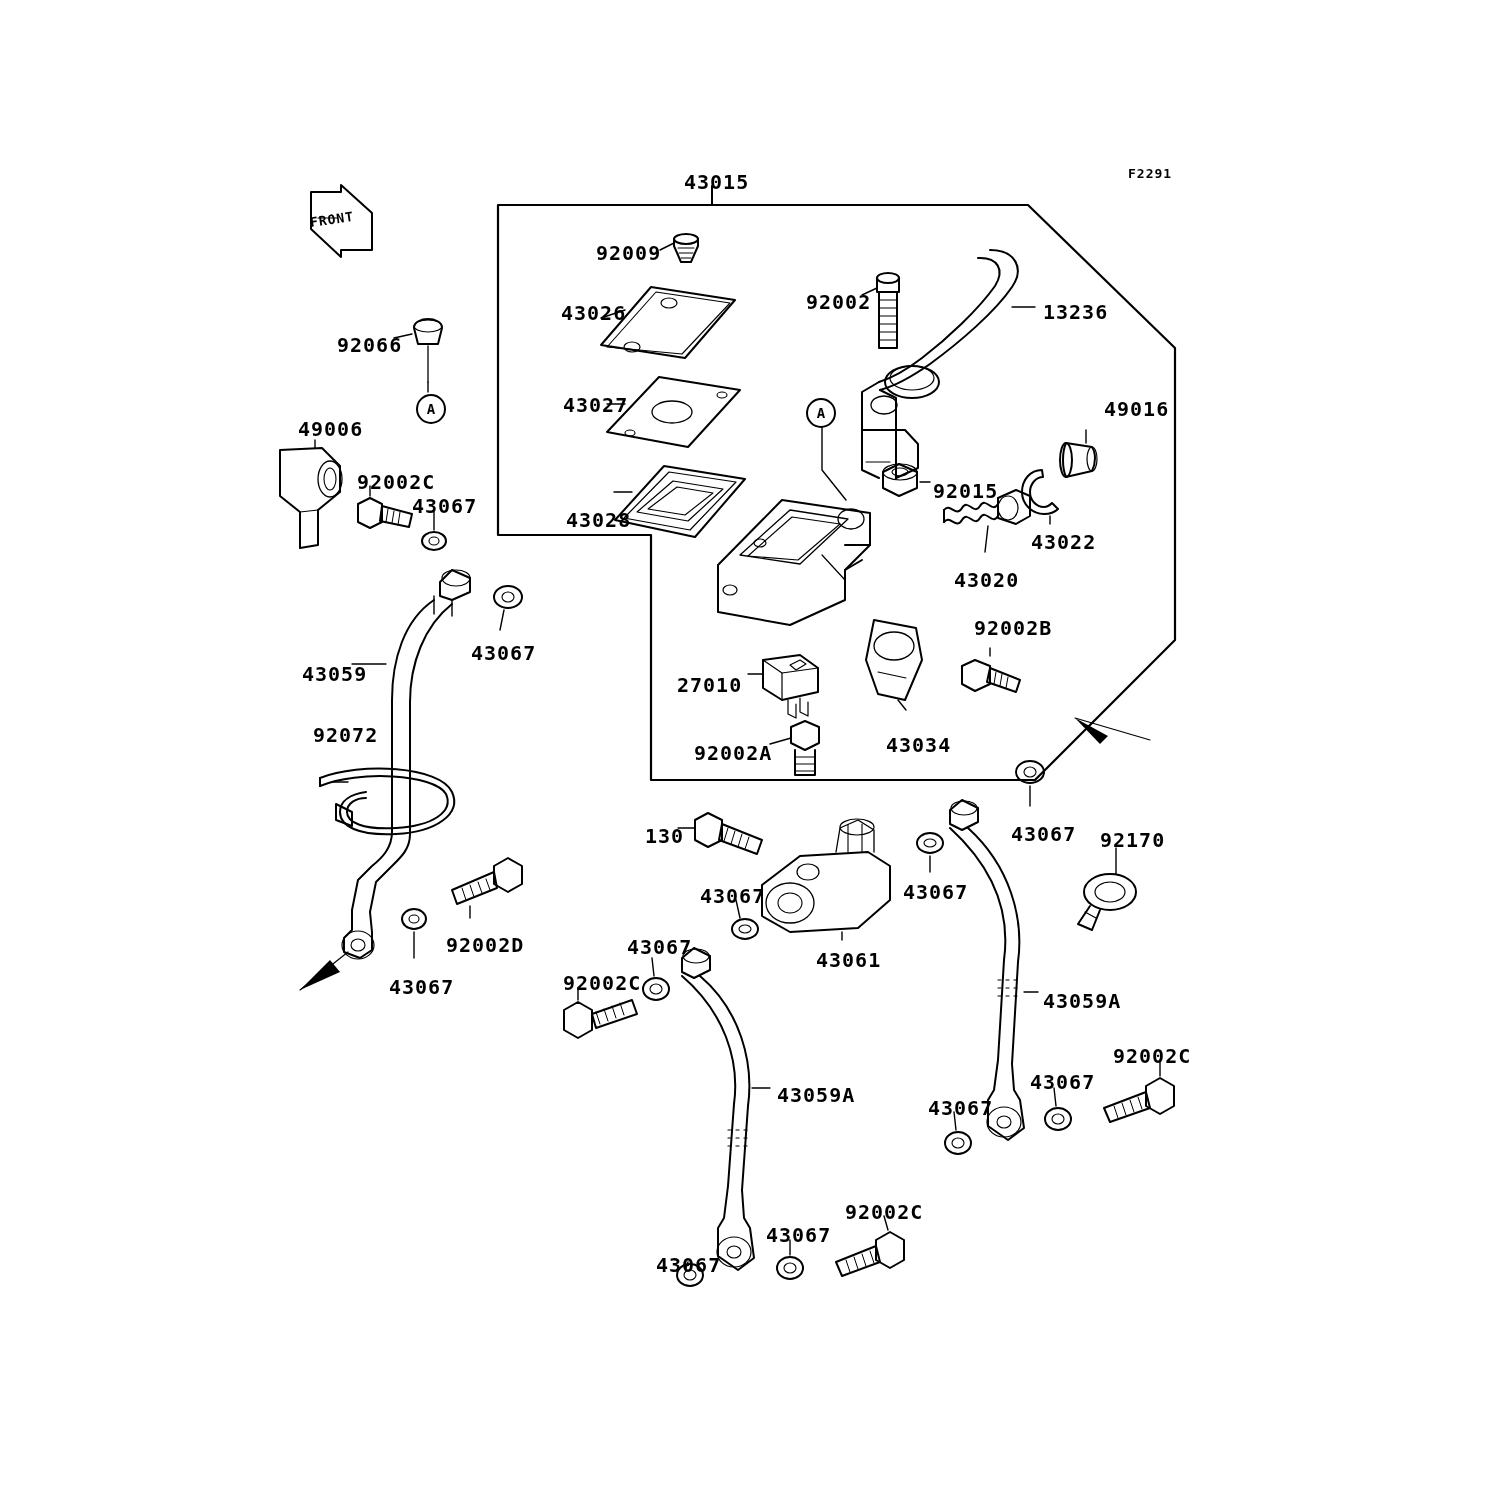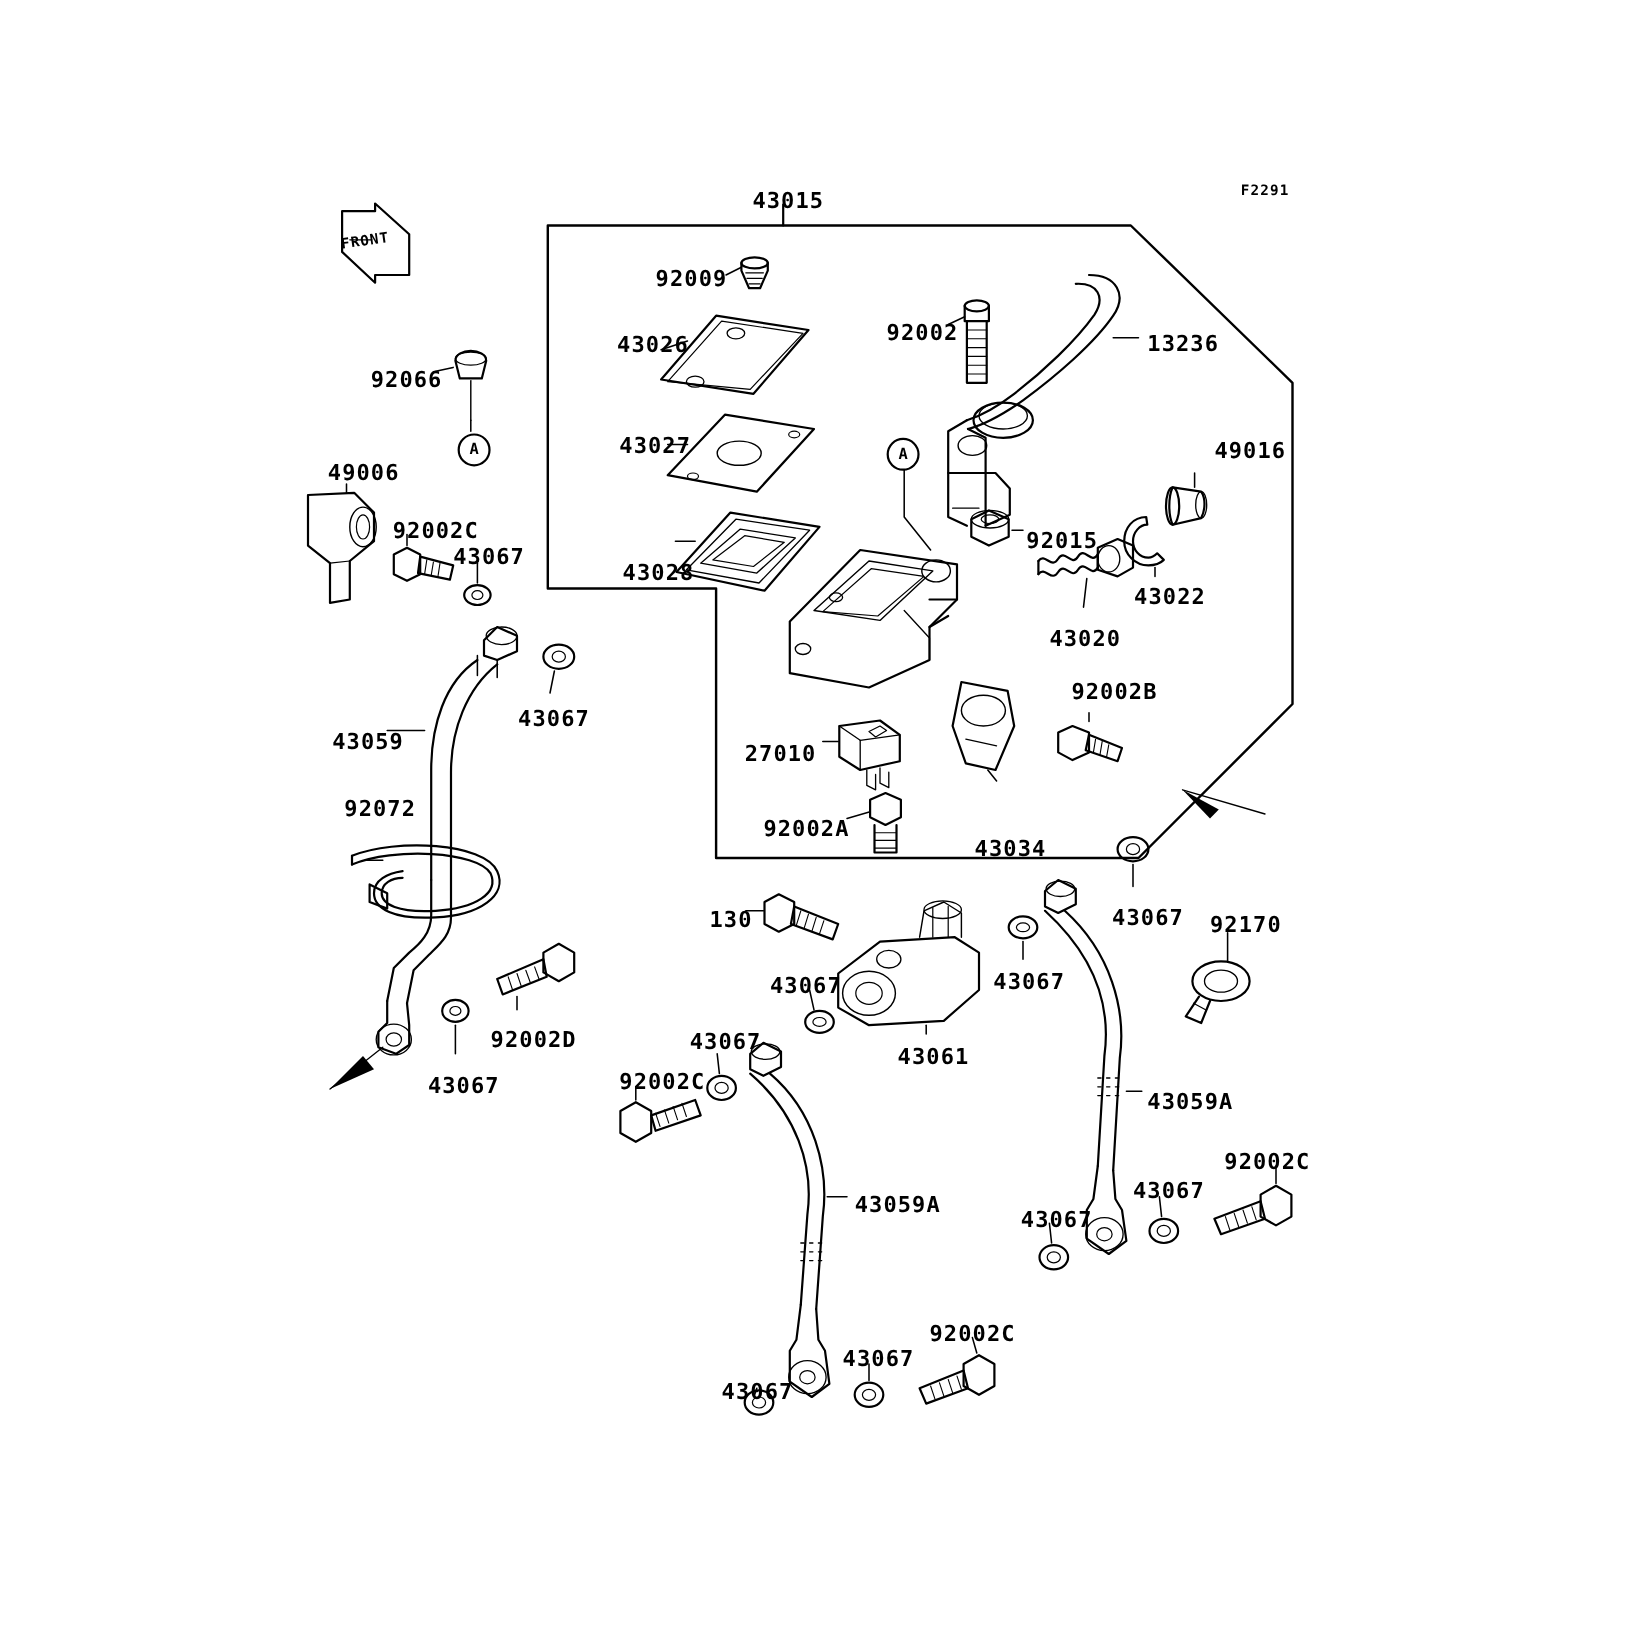--- a/index.html
+++ b/index.html
@@ -424,21 +424,21 @@
   <div class="lbl" style="left:357px; top:470px;">92002C</div>
   <div class="lbl" style="left:412px; top:494px;">43067</div>
   <div class="lbl" style="left:566px; top:508px;text-align:center;">43028</div>
   <div class="lbl" style="left:933px; top:479px;">92015</div>
   <div class="lbl" style="left:1031px; top:530px;">43022</div>
   <div class="lbl" style="left:954px; top:568px;">43020</div>
   <div class="lbl" style="left:471px; top:641px;">43067</div>
   <div class="lbl" style="left:946px; top:616px;margin-left:28px;">92002B</div>
   <div class="lbl" style="left:302px; top:662px;">43059</div>
   <div class="lbl" style="left:677px; top:673px;">27010</div>
-  <div class="lbl" style="left:886px; top:759px;">43034</div>
+  <div class="lbl" style="left:886px; top:733px;">43034</div>
   <div class="lbl" style="left:313px; top:723px;">92072</div>
   <div class="lbl" style="left:694px; top:741px;">92002A</div>
   <div class="lbl" style="left:1011px; top:822px;">43067</div>
   <div class="lbl" style="left:645px; top:824px;">130</div>
   <div class="lbl" style="left:1100px; top:828px;">92170</div>
   <div class="lbl" style="left:700px; top:884px;">43067</div>
   <div class="lbl" style="left:903px; top:880px;">43067</div>
   <div class="lbl" style="left:446px; top:933px;">92002D</div>
   <div class="lbl" style="left:816px; top:948px;">43061</div>
   <div class="lbl" style="left:627px; top:935px;">43067</div>

